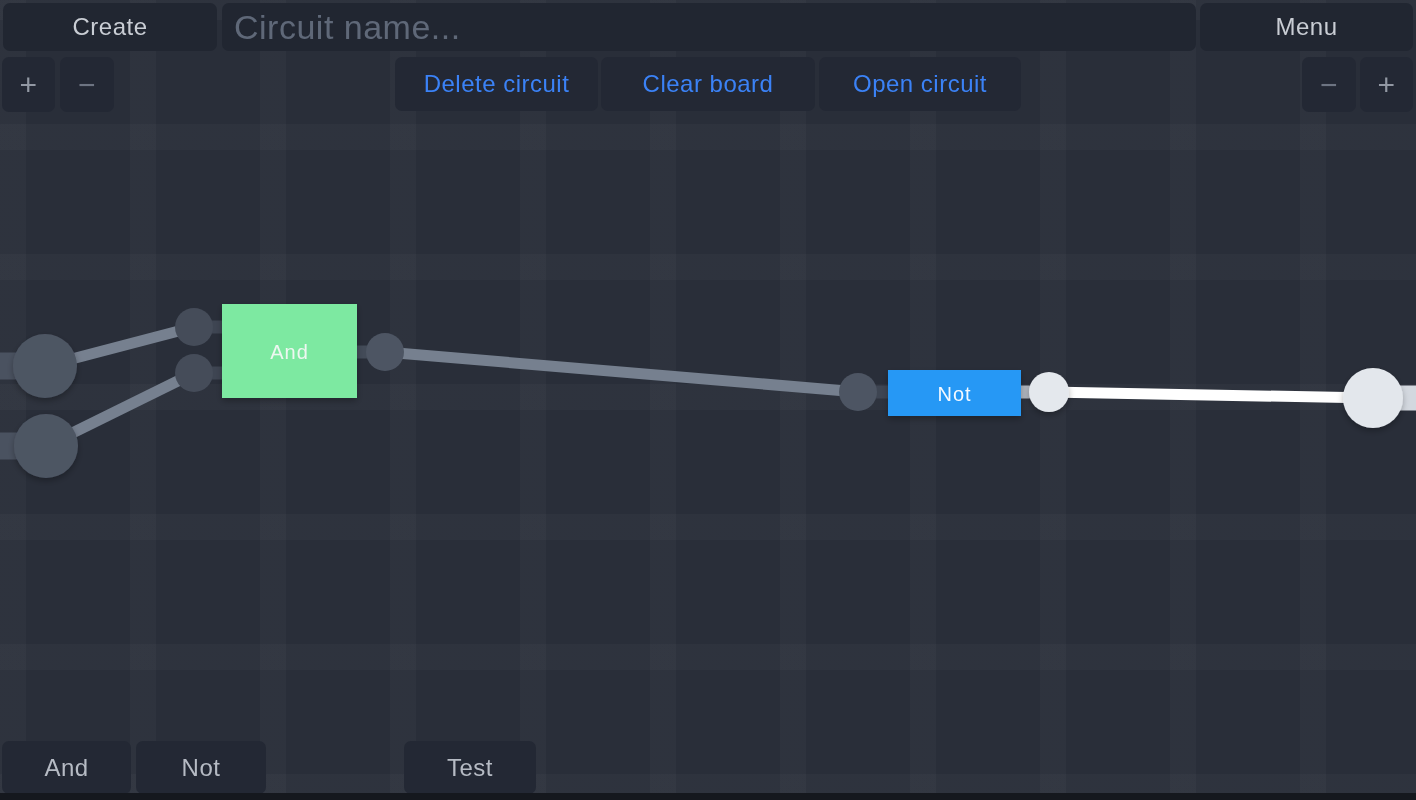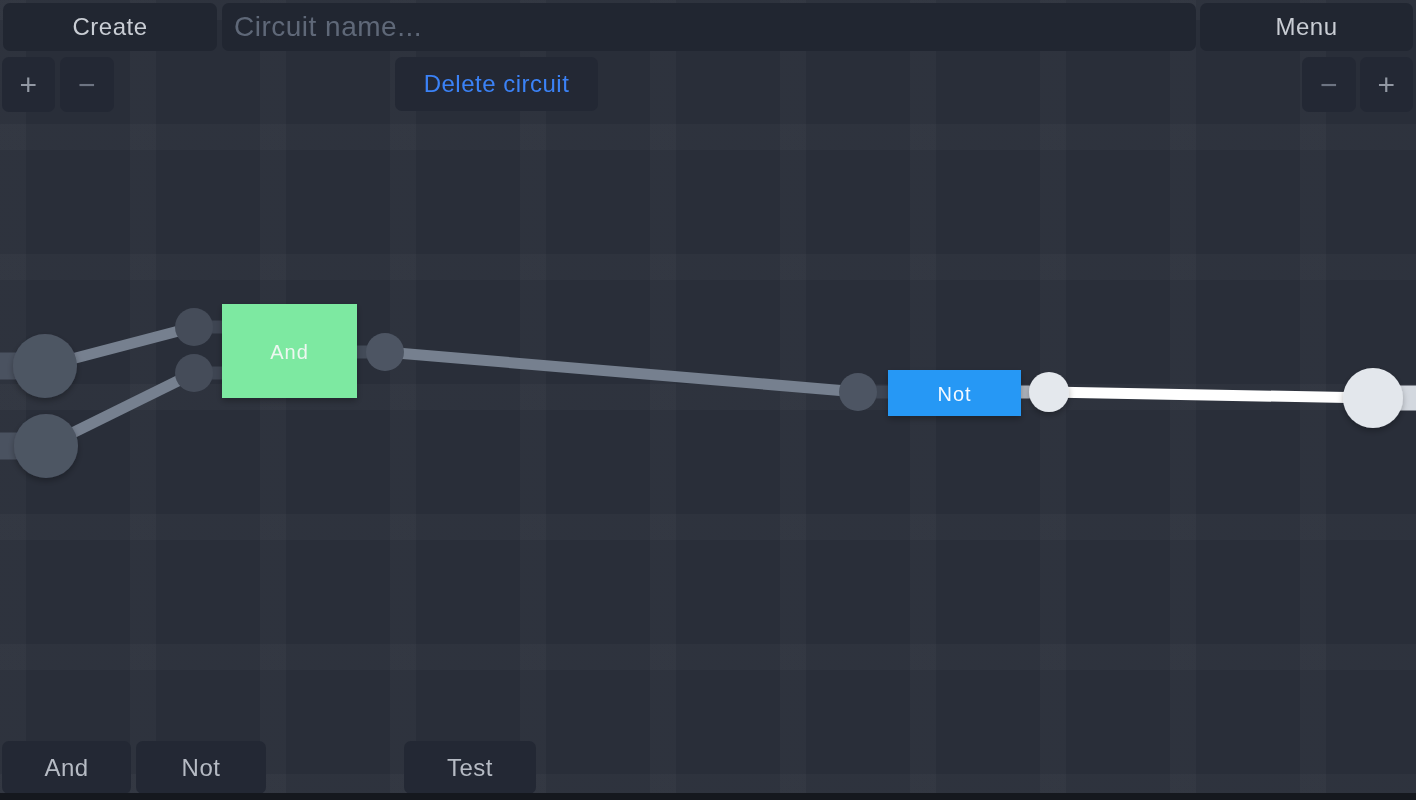--- a/index.html
+++ b/index.html
@@ -16,21 +16,21 @@
     font-family:"Liberation Sans",sans-serif;font-weight:300;font-size:24px;
     letter-spacing:0.5px;padding:0;text-align:center;}
   .btn.row2{background:#232834;color:#3b82f6;}
   .btn.zoombtn{background:#232834;font-size:30px;color:#9298a3;line-height:1;}
   .btn.zoombtn.dim{color:#6d7482;}
   .btn.palette{background:#232834;color:#b6bbc4;}
   #create-btn{left:3px;top:3px;width:214px;height:48px;}
   #menu-btn{left:1200px;top:3px;width:213px;height:48px;}
   #circuit-name{position:absolute;left:222px;top:3px;width:974px;height:48px;
     box-sizing:border-box;background:#212631;border:none;outline:none;border-radius:7px;
-    color:#aab0bb;font-family:"Liberation Sans",sans-serif;font-weight:300;font-size:28px;
+    color:#aab0bb;font-family:"Liberation Sans",sans-serif;font-weight:300;font-size:34px;
     padding:0 0 0 12px;letter-spacing:0.5px;}
   #circuit-name::placeholder{color:#5f6878;opacity:1;}
   #zoom-in-left{left:2px;top:57px;width:53px;height:55px;}
   #zoom-out-left{left:60px;top:57px;width:54px;height:55px;}
   #delete-circuit-btn{left:395px;top:57px;width:203px;height:54px;}
   #clear-board-btn{left:601px;top:57px;width:214px;height:54px;}
   #open-circuit-btn{left:819px;top:57px;width:202px;height:54px;}
   #zoom-out-right{left:1302px;top:57px;width:54px;height:55px;}
   #zoom-in-right{left:1360px;top:57px;width:53px;height:55px;}
   #palette-and{left:2px;top:741px;width:129px;height:53px;}
@@ -84,20 +84,22 @@
       </g>
   </svg>
 
   <button class="btn" id="create-btn">Create</button>
   <input id="circuit-name" type="text" placeholder="Circuit name..." style="">
   <button class="btn" id="menu-btn">Menu</button>
 
   <button class="btn zoombtn" id="zoom-in-left">+</button>
   <button class="btn zoombtn dim" id="zoom-out-left">−</button>
   <button class="btn row2" id="delete-circuit-btn">Delete circuit</button>
+  <button class="btn row2" id="clear-board-btn">Clear board</button>
+  <button class="btn row2" id="open-circuit-btn">Open circuit</button>
   <button class="btn zoombtn dim" id="zoom-out-right">−</button>
   <button class="btn zoombtn" id="zoom-in-right">+</button>
 
   <button class="btn palette" id="palette-and">And</button>
   <button class="btn palette" id="palette-not">Not</button>
   <button class="btn palette" id="palette-test">Test</button>
 
   <div id="bottom-strip"></div>
 </div>
 

